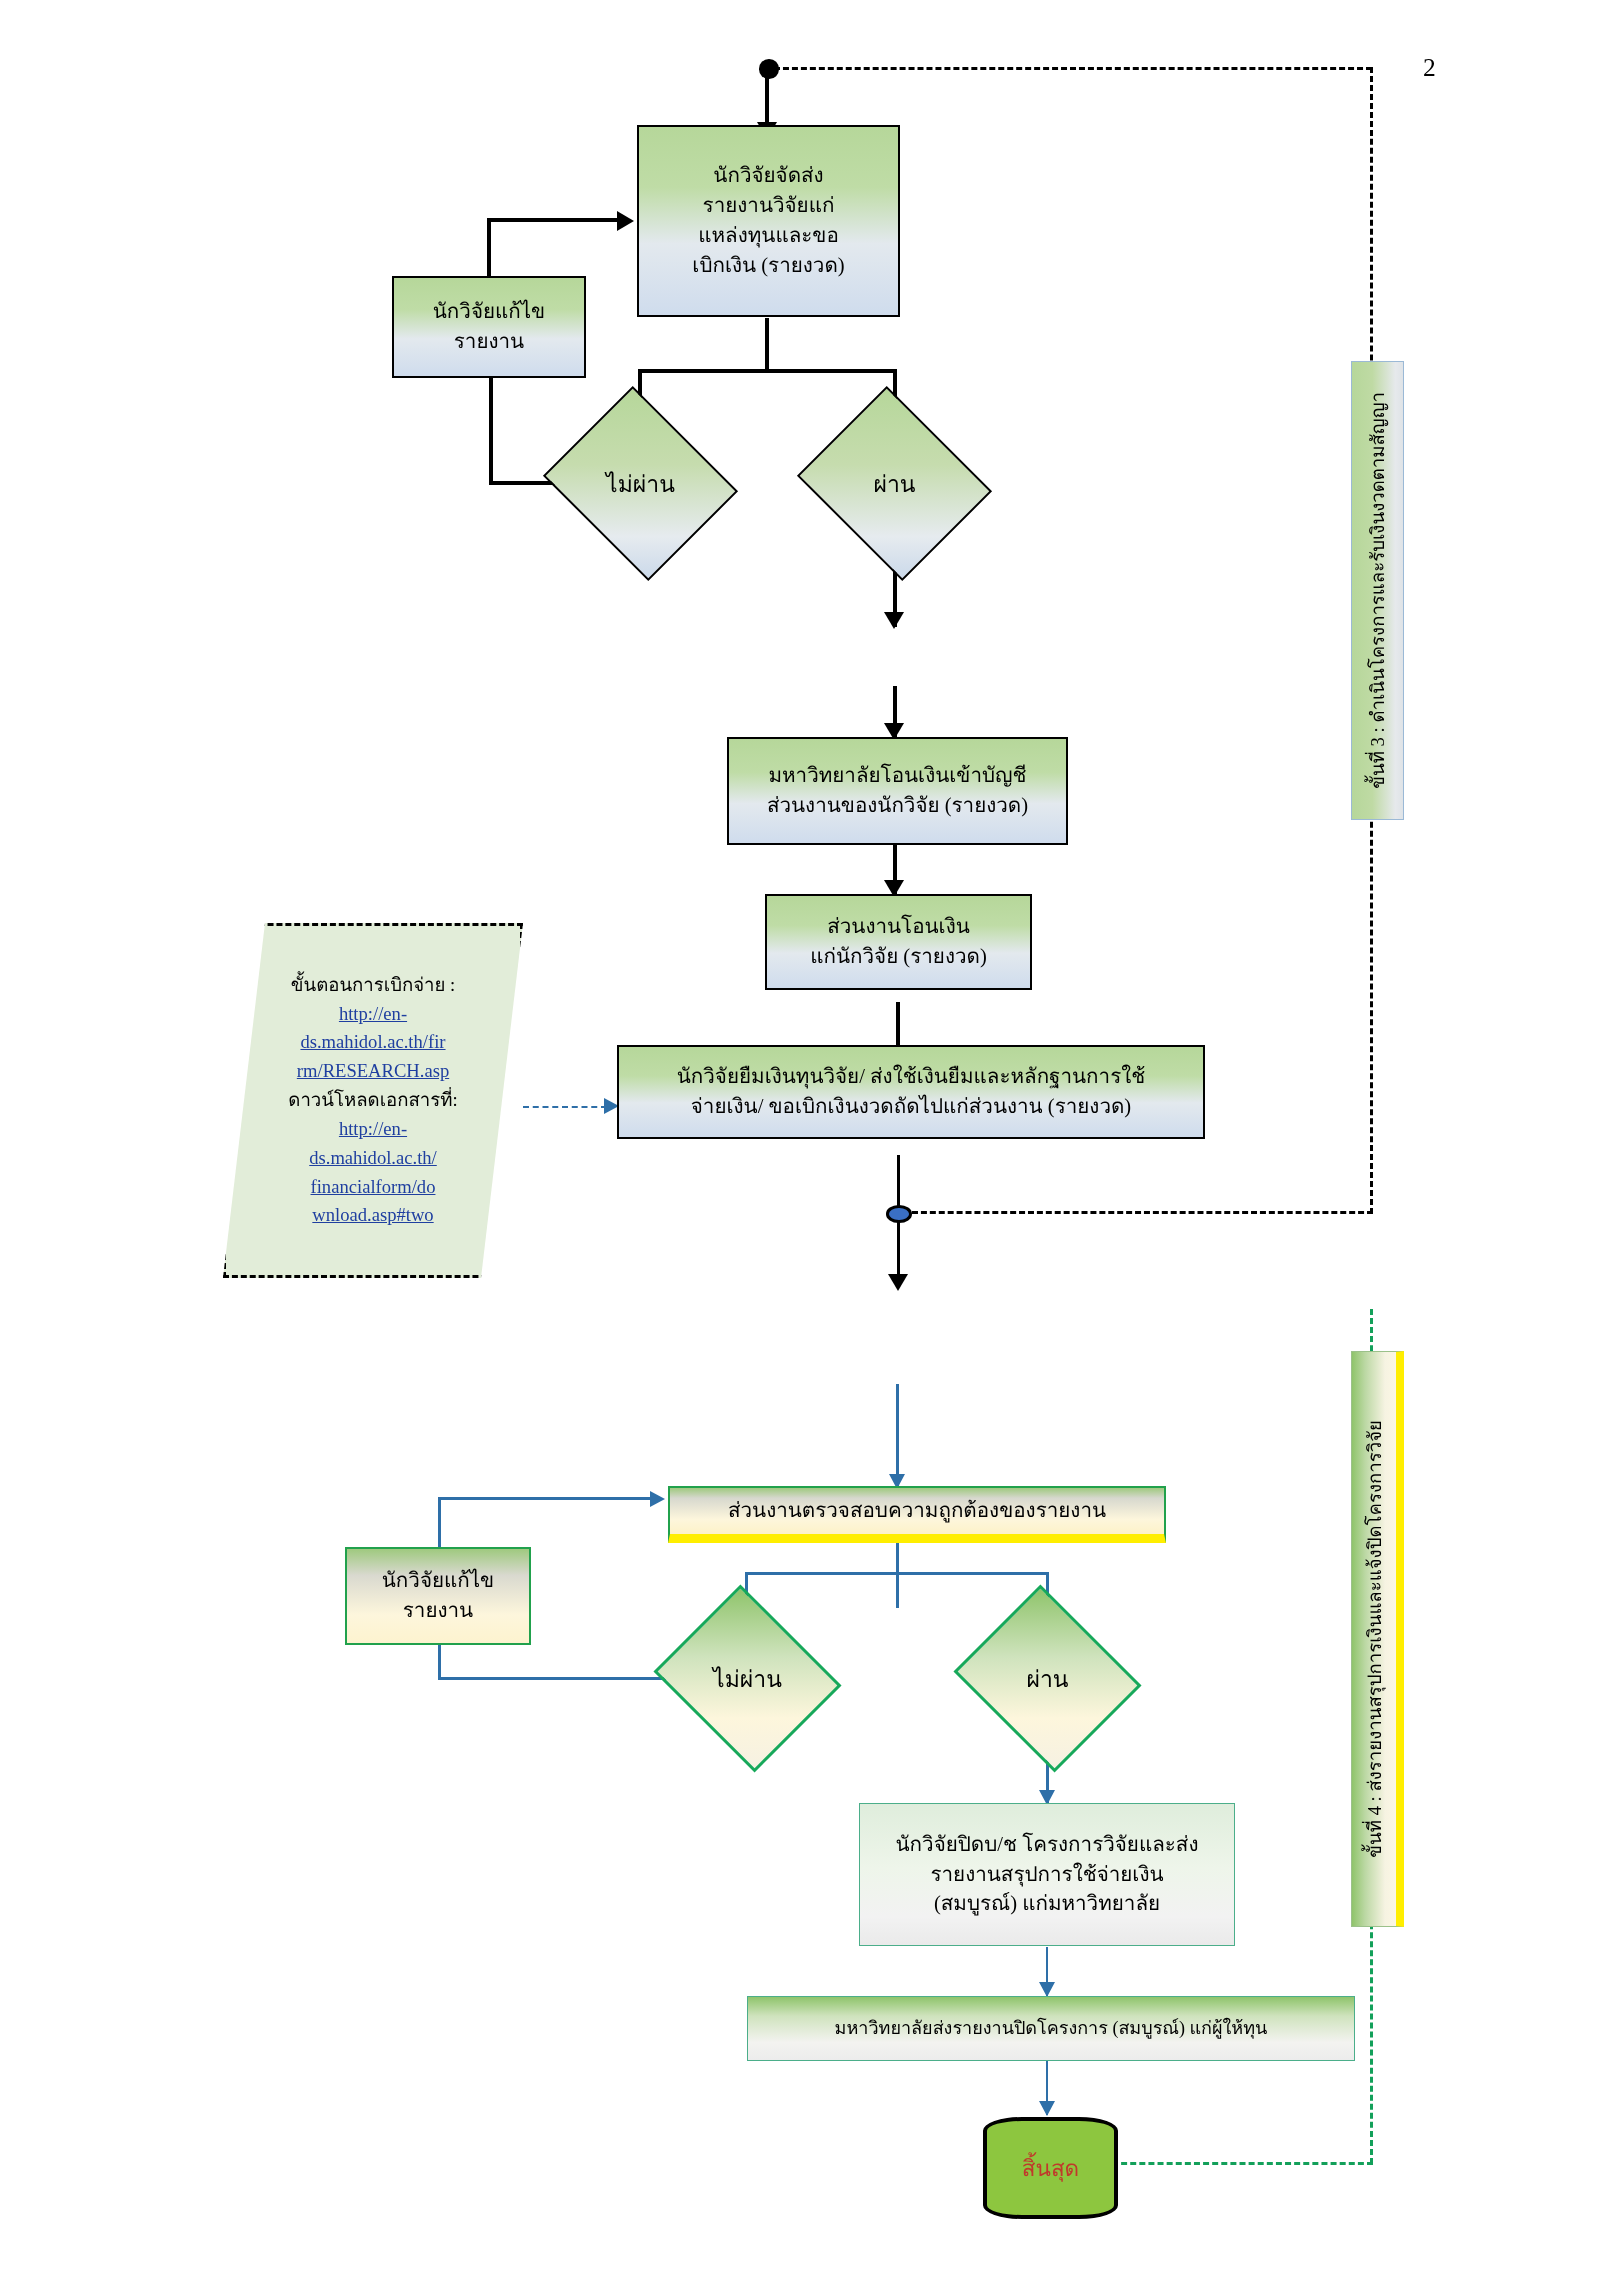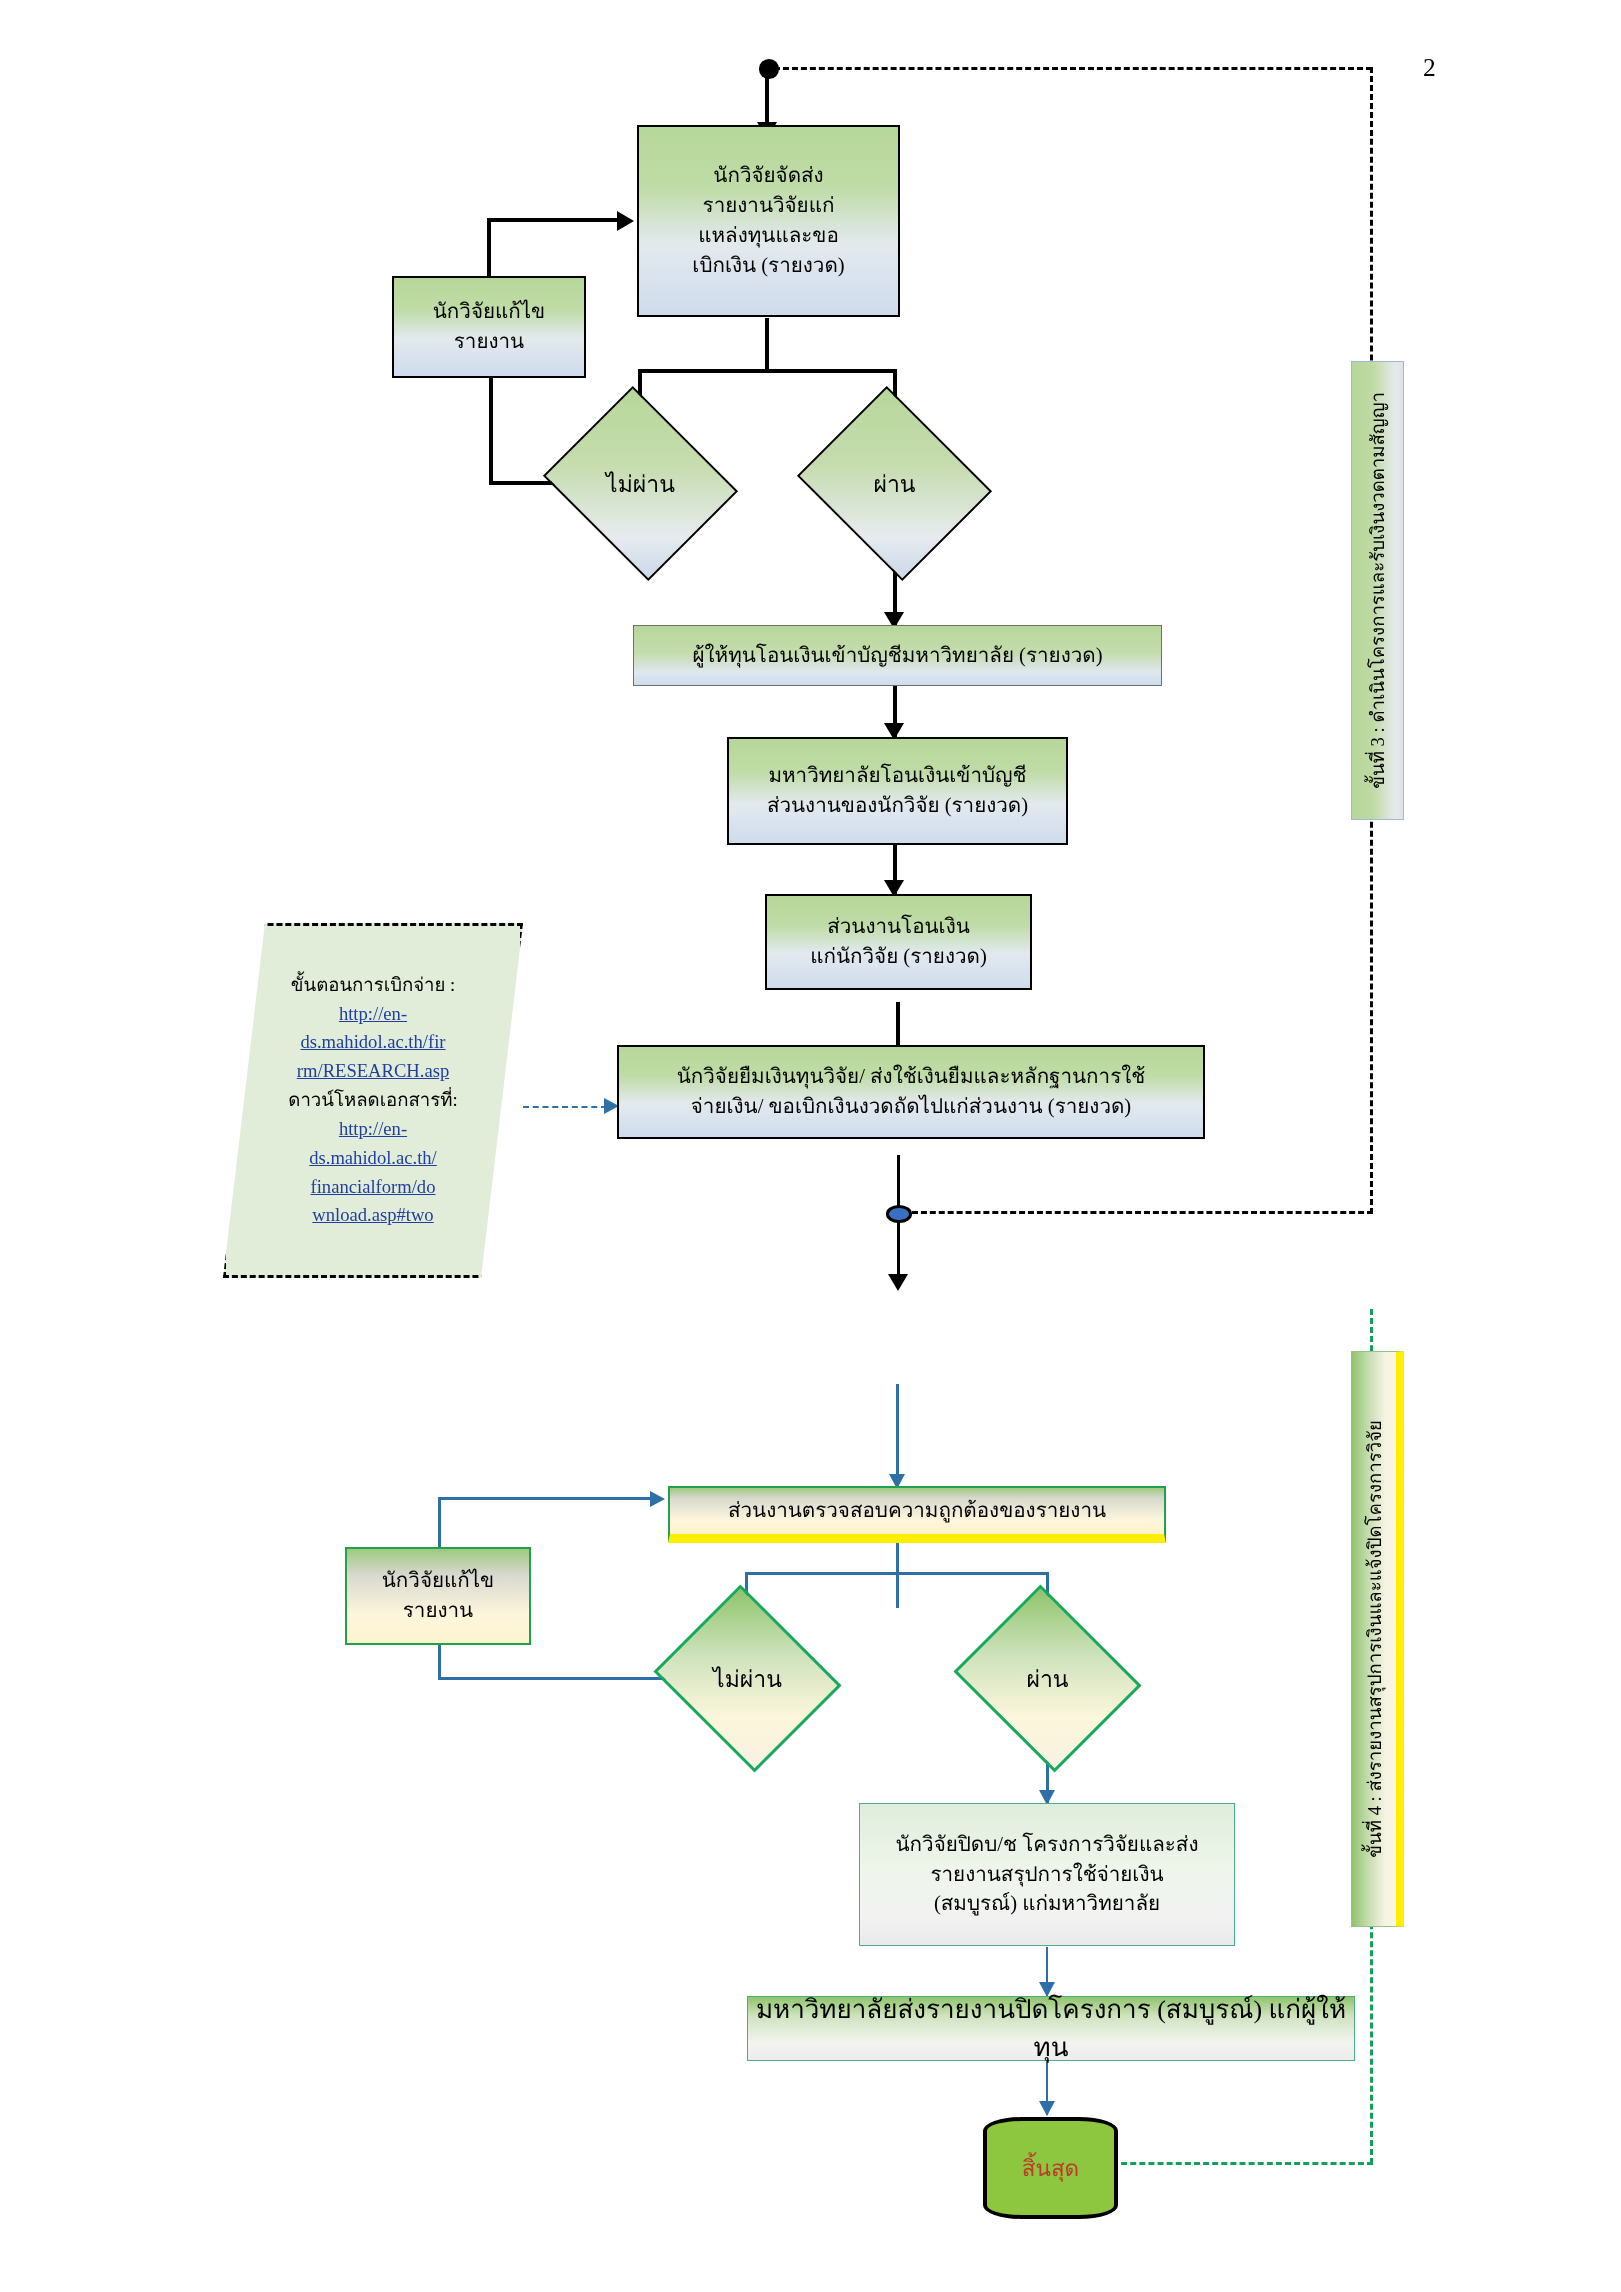--- a/index.html
+++ b/index.html
@@ -54,21 +54,21 @@
     font-size:20.6px;
   }
   .proc-pale{
     border:1.5px solid #4bae8a;
     background:linear-gradient(to bottom,#dfeddc 0%,#eef5ea 45%,#f2f2f2 80%,#eaeaea 100%);
     font-size:20.6px;
   }
   .proc-pale2{
     border:1.5px solid #4bae8a;
     background:linear-gradient(to bottom,#8fc46b 0%,#cfe3bd 30%,#f3f3f0 72%,#ececec 100%);
-    font-size:26px;
+    font-size:18px;
     font-family:Liberation Serif, serif;
   }
 
   
   .diamond{
     position:absolute;
     display:flex;align-items:center;justify-content:center;
     z-index:5;
   }
   .diamond .dshape{
@@ -224,23 +224,20 @@
     <div class="dshape"></div>
     <div class="dlabel">ผ่าน</div>
   </div>
 
   <div class="ln" style="left:489px;top:481px;width:80px;height:3.9px;"></div>
   <div class="ln" style="left:489px;top:378px;width:3.9px;height:106px;"></div>
 
   <div class="ln" style="left:893px;top:545px;width:3.9px;height:82px;"></div>
   <div class="arrow ar-down-b" style="left:884px;top:612px;"></div>
 
-  <div class="node proc-b-thin" style="left:633px;top:625px;width:529px;height:61px;">
-    <span>ผู้ให้ทุนโอนเงินเข้าบัญชีมหาวิทยาลัย (รายงวด)</span>
-  </div>
 
   <div class="ln" style="left:893px;top:686px;width:3.9px;height:51px;"></div>
   <div class="arrow ar-down-b" style="left:884px;top:723px;"></div>
 
   <div class="node proc-b" style="left:727px;top:737px;width:341px;height:108px;">
     <span>
       <span>มหาวิทยาลัยโอนเงินเข้าบัญชี</span>
       <span>ส่วนงานของนักวิจัย (รายงวด)</span>
     </span>
   </div>

